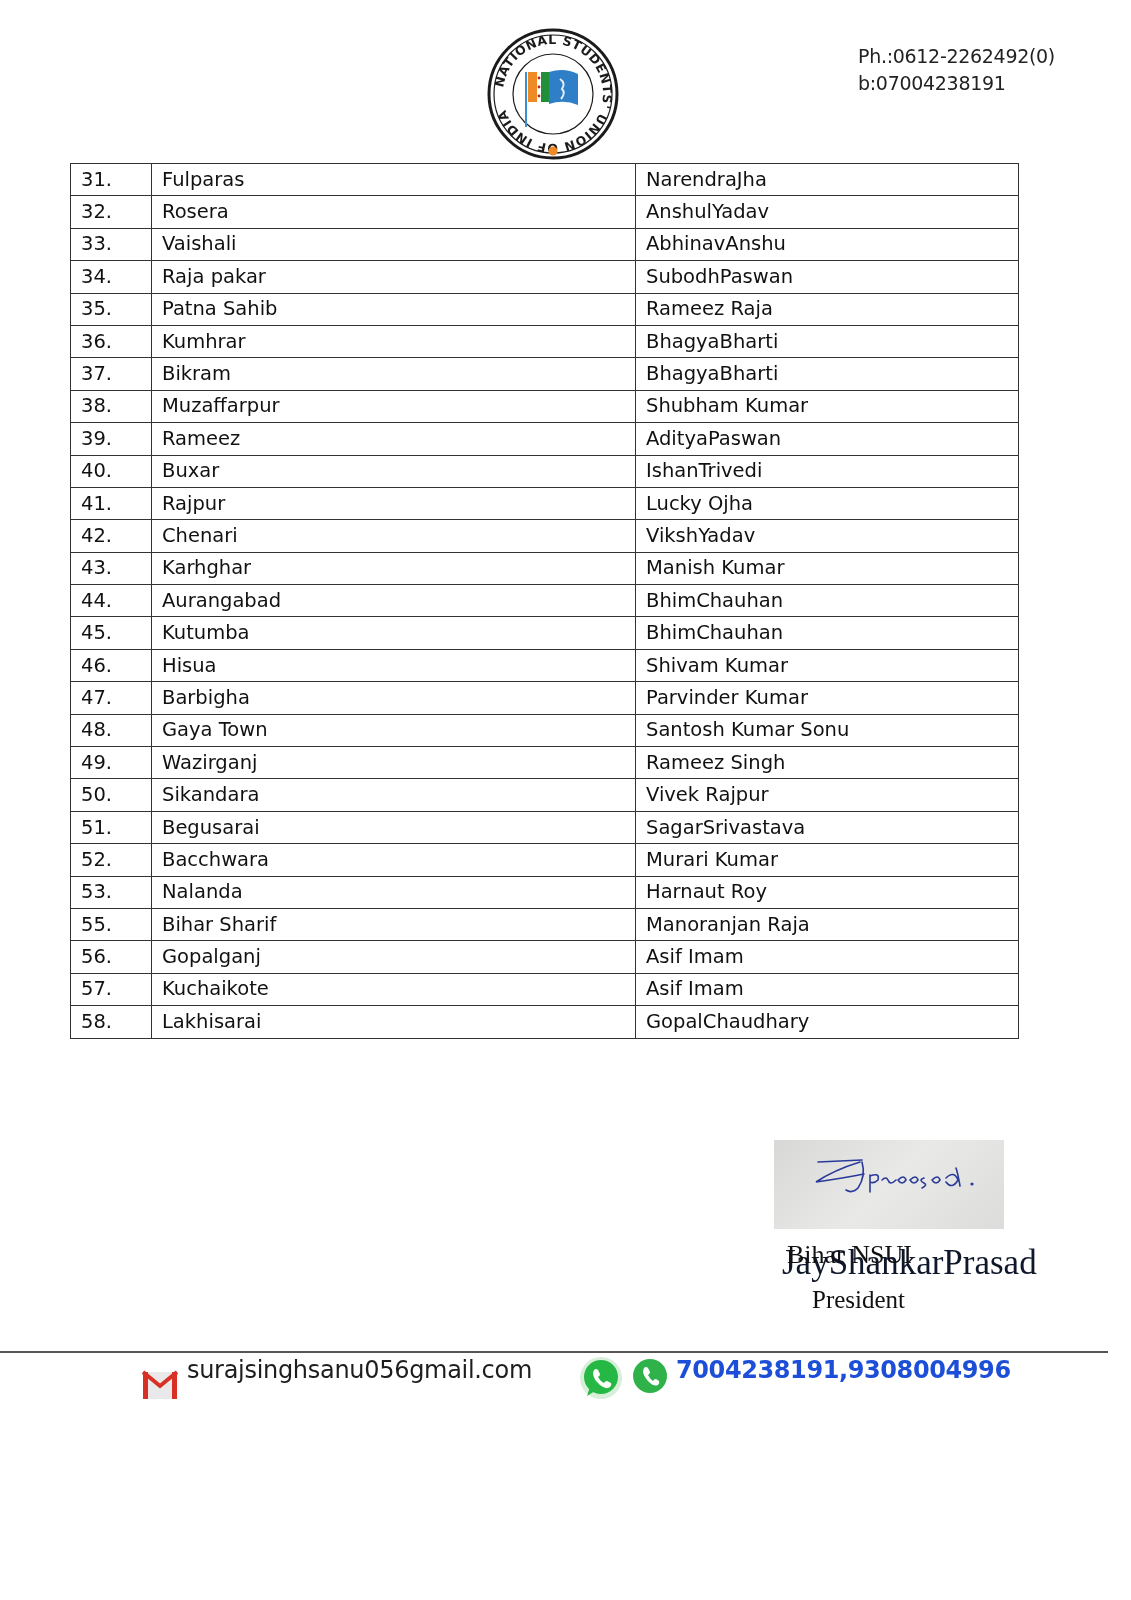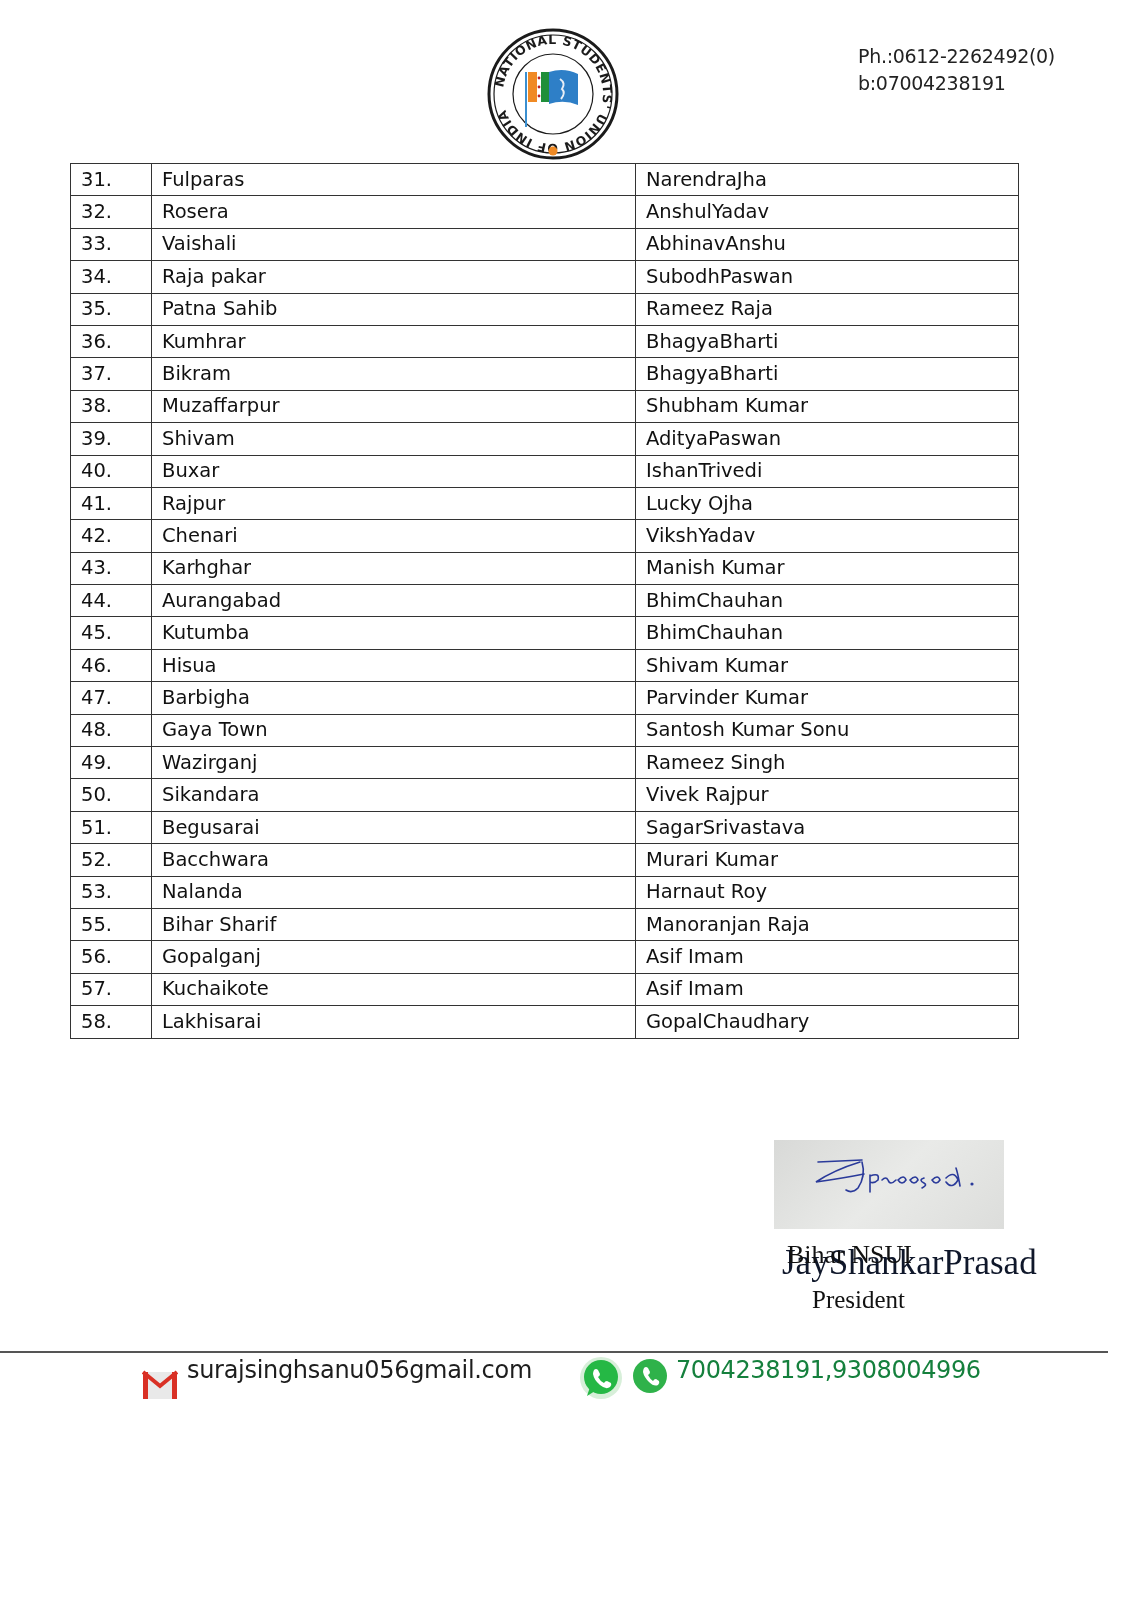--- a/index.html
+++ b/index.html
@@ -22,21 +22,21 @@
   .sig-title { position: absolute; left: 812px; top: 1286px; font-family: "Liberation Serif", serif; font-size: 25px; color: #111; text-align: center; }
   .sig-org { position: absolute; left: 787px; top: 1240px; font-family: "Liberation Serif", serif; font-size: 26px; color: #111; }
 
   .footer-rule { position: absolute; left: 0; top: 1351px; width: 1108px; height: 2px; background: #555; }
 
   .gmail-icon { position: absolute; left: 142px; top: 1370px; width: 36px; height: 30px; }
   .email { position: absolute; left: 187px; top: 1356px; font-family: "DejaVu Sans", sans-serif; font-size: 24px; color: #1d1d1d; letter-spacing: -0.3px; }
 
   .wa-icon-1 { position: absolute; left: 579px; top: 1356px; width: 44px; height: 44px; }
   .wa-icon-2 { position: absolute; left: 632px; top: 1358px; width: 36px; height: 36px; }
-  .phones { position: absolute; left: 676px; top: 1356px; font-family: "DejaVu Sans", sans-serif; font-size: 24px; color: #15803d; letter-spacing: -0.4px; }
+  .phones { position: absolute; left: 676px; top: 1356px; font-family: "DejaVu Sans", sans-serif; font-size: 24px; color: #1d4ed8; letter-spacing: -0.4px; font-weight: bold; }
 </style>
 </head>
 <body>
 
 <div class="logo">
   <svg viewBox="0 0 134 134" width="134" height="134">
     <defs>
       <path id="ringPath" d="M 67,67 m -50,0 a 50,50 0 1,1 100,0 a 50,50 0 1,1 -100,0"></path>
     </defs>
     <circle cx="67" cy="67" r="64" fill="#fff" stroke="#1b1b1b" stroke-width="3"></circle>
@@ -101,21 +101,21 @@
         <td class="c-place">Bikram</td>
         <td class="c-name">BhagyaBharti</td>
       </tr>
       <tr>
         <td class="c-no">38.</td>
         <td class="c-place">Muzaffarpur</td>
         <td class="c-name">Shubham Kumar</td>
       </tr>
       <tr>
         <td class="c-no">39.</td>
-        <td class="c-place">Shivam</td>
+        <td class="c-place">Rameez</td>
         <td class="c-name">AdityaPaswan</td>
       </tr>
       <tr>
         <td class="c-no">40.</td>
         <td class="c-place">Buxar</td>
         <td class="c-name">IshanTrivedi</td>
       </tr>
       <tr>
         <td class="c-no">41.</td>
         <td class="c-place">Rajpur</td>

